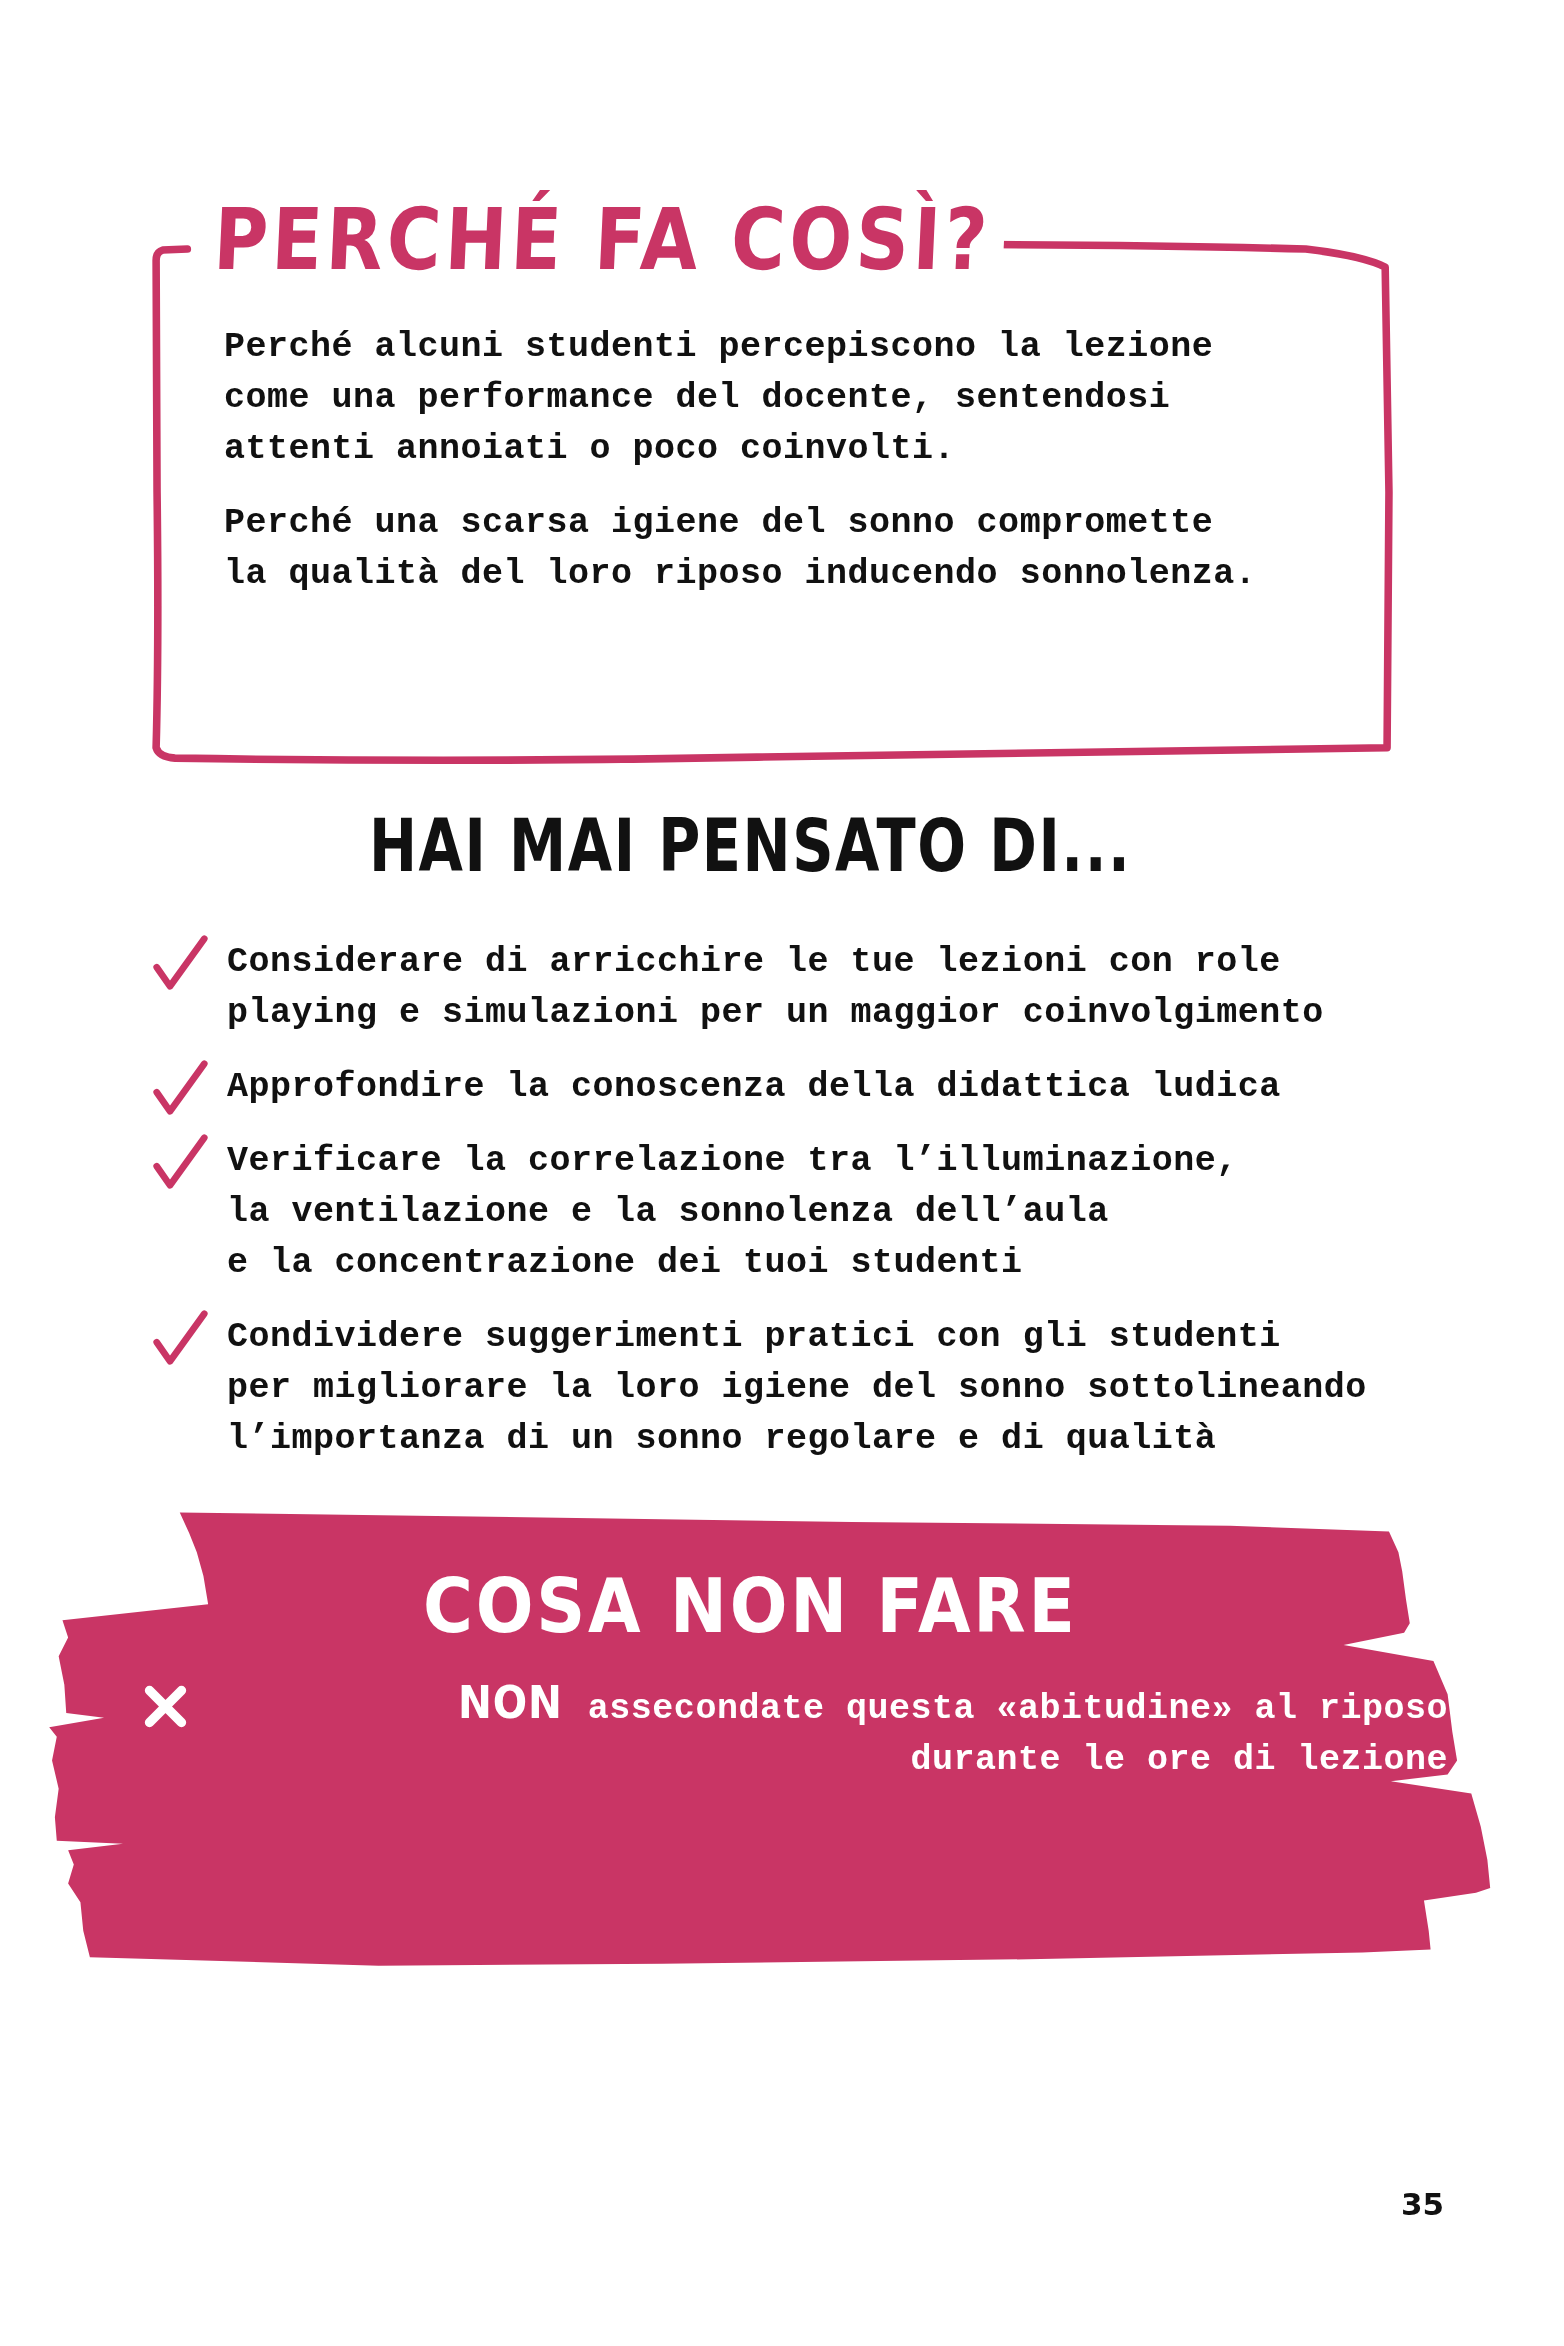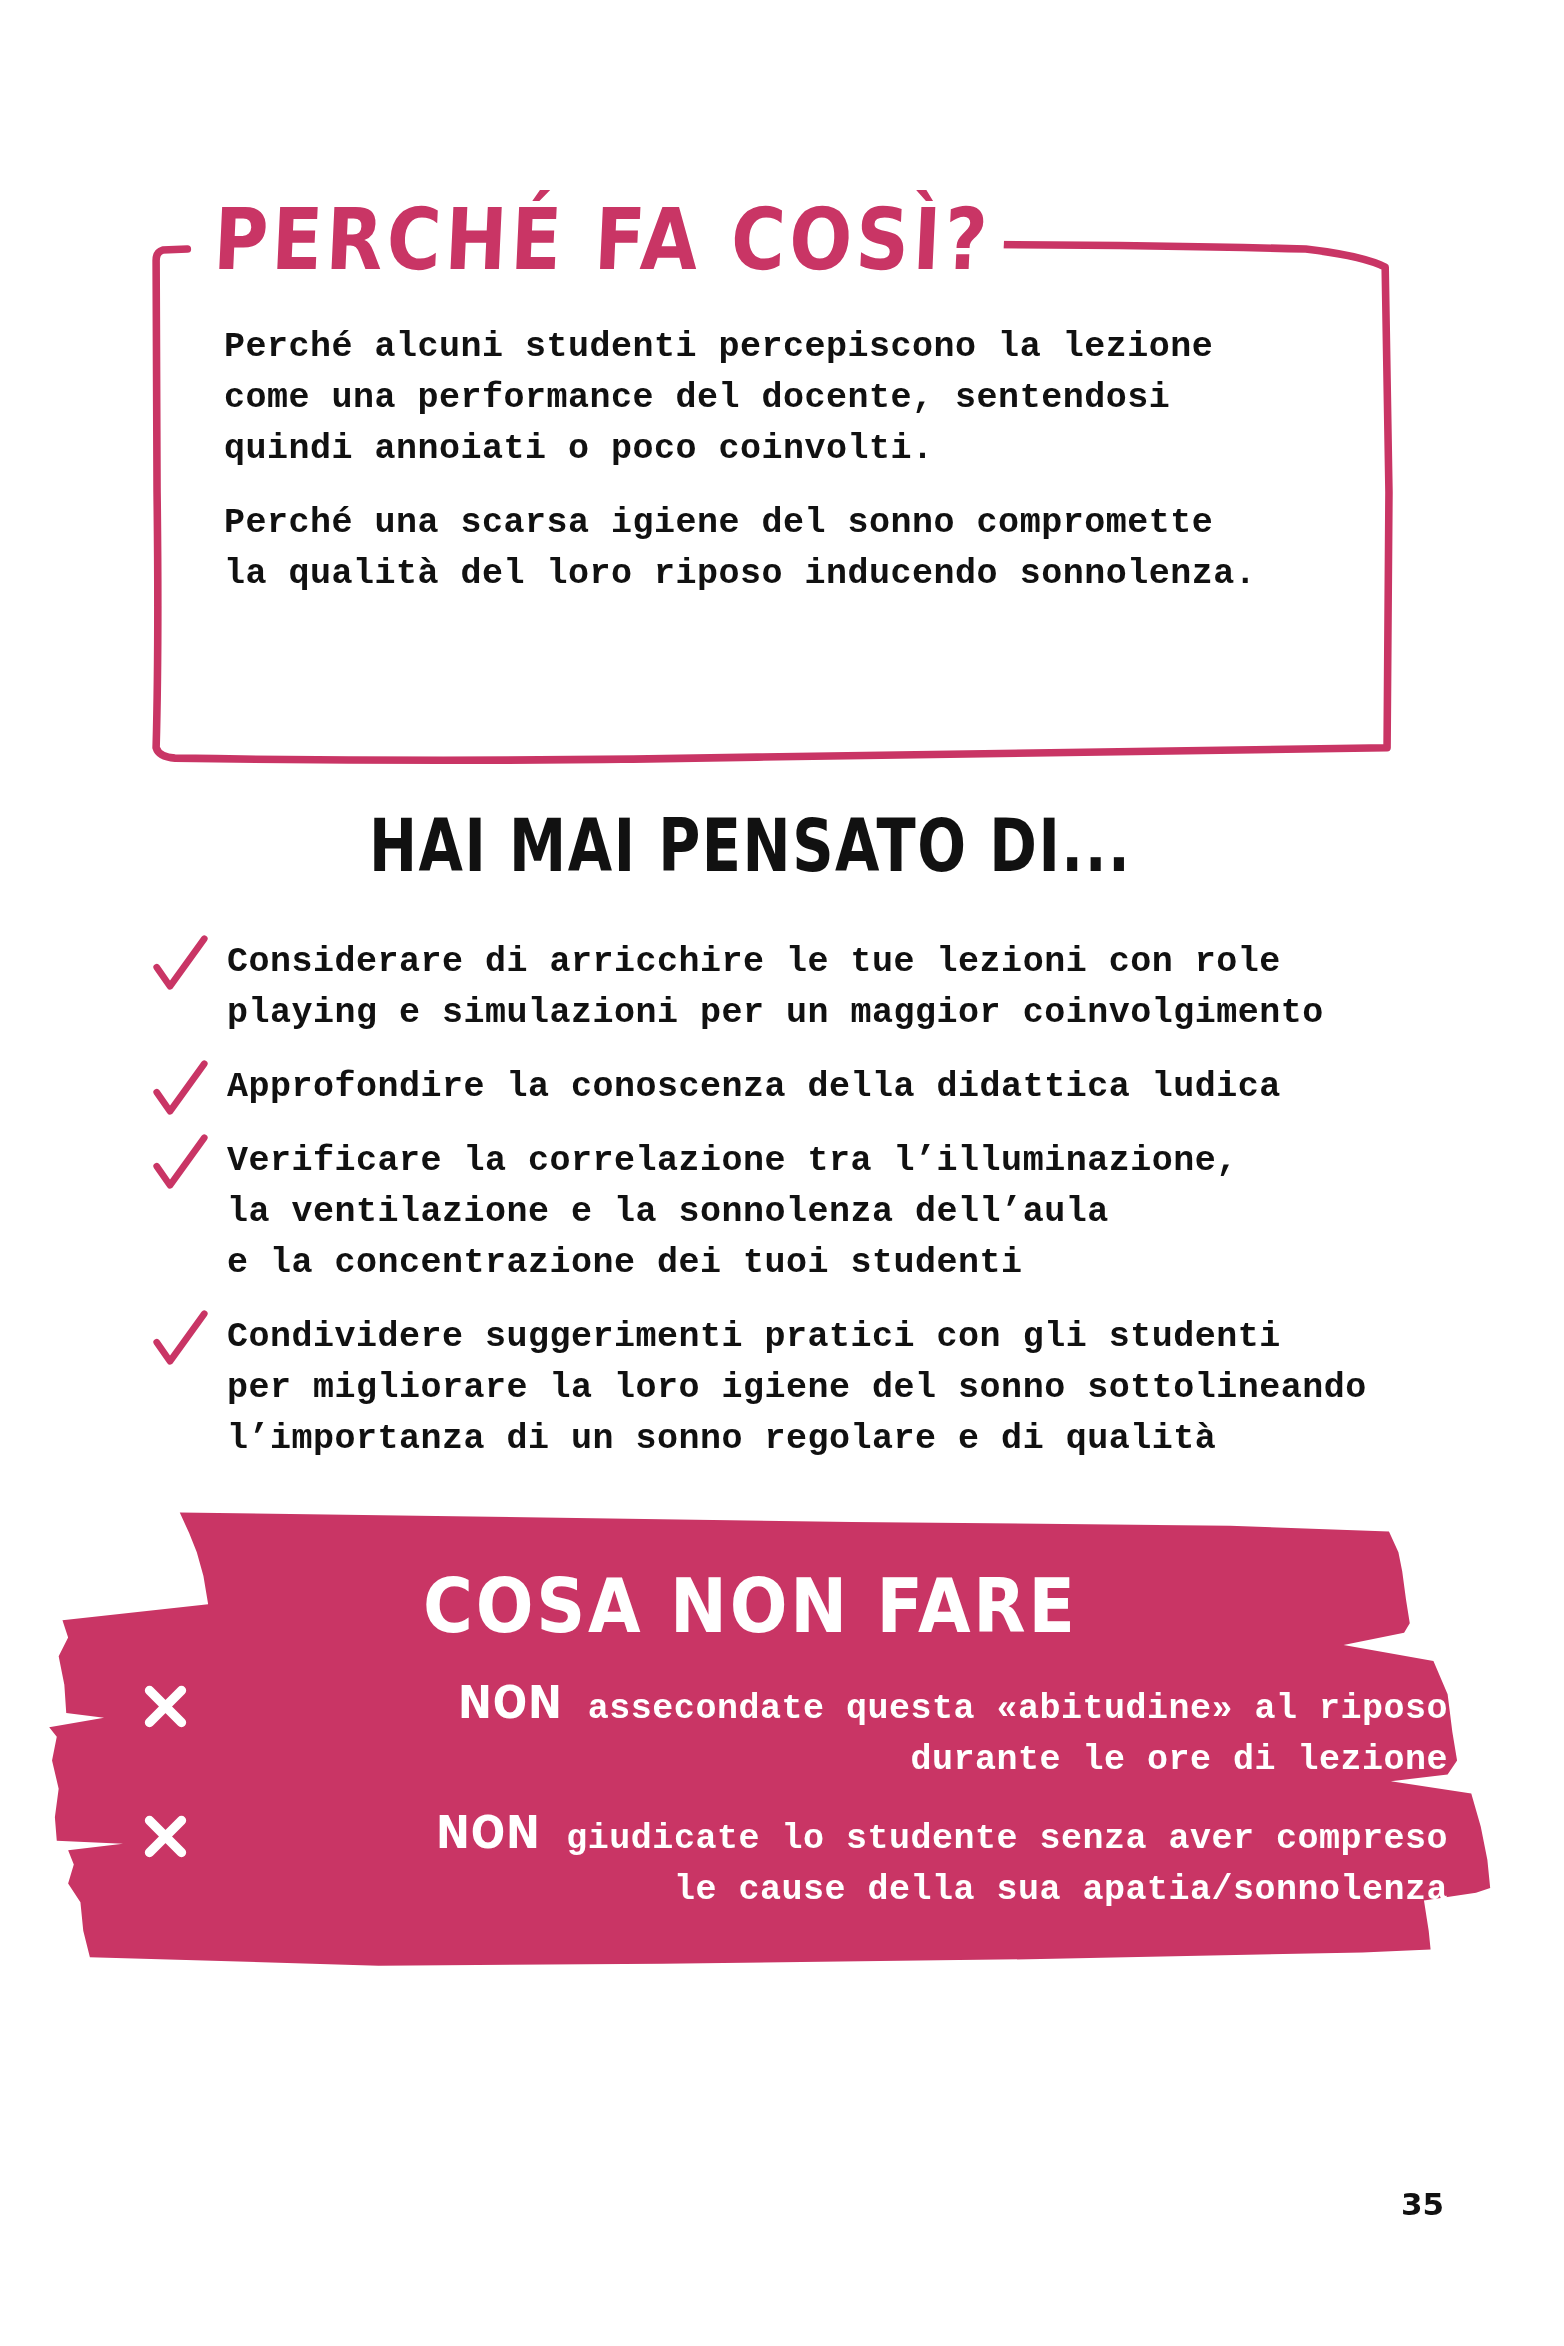--- a/index.html
+++ b/index.html
@@ -60,21 +60,21 @@
 </head>
 <body>
 
 <svg class="why-box-svg" viewBox="0 0 1653 900">
   <path d="M198 263 L172 264 Q165 266 165 275 L166 520 Q168 680 165 790 Q168 800 185 801 Q500 806 800 800 Q1100 795 1466 790 L1468 520 Q1466 400 1464 282 Q1440 270 1380 263 Q1200 258 942 258" fill="none" stroke="#C93565" stroke-width="8" stroke-linecap="round" stroke-linejoin="round"></path>
 </svg>
 <div class="why-title">PERCHÉ FA COSÌ?</div>
 <div class="why-paras mono">
   <p class="why-para">Perché alcuni studenti percepiscono la lezione
 come una performance del docente, sentendosi
-quindi annoiati o poco coinvolti.</p>
+attenti annoiati o poco coinvolti.</p>
   <p class="why-para">Perché una scarsa igiene del sonno compromette
 la qualità del loro riposo inducendo sonnolenza.</p>
 </div>
 
 <div class="idea-title">HAI MAI PENSATO DI...</div>
 <div class="idea-list mono">
   <div class="idea-item">
     <svg class="check" viewBox="0 0 62 62">
         <path d="M6 36 L20 56 L56 6" fill="none" stroke="#C93565" stroke-width="7" stroke-linecap="round" stroke-linejoin="round"></path>
       </svg>
@@ -121,26 +121,16 @@
   <div class="dont-item">
     <svg class="xmark" viewBox="0 0 50 50">
         <path d="M8 8 L42 42 M42 8 L8 42" stroke="#fff" stroke-width="10" stroke-linecap="round"></path>
       </svg>
     <div class="dont-text">
       <span class="dont-lead">NON</span>
       <span>assecondate questa «abitudine» al riposo</span>
       <span class="dont-line">durante le ore di lezione</span>
     </div>
   </div>
-  <div class="dont-item">
-    <svg class="xmark" viewBox="0 0 50 50">
-        <path d="M8 8 L42 42 M42 8 L8 42" stroke="#fff" stroke-width="10" stroke-linecap="round"></path>
-      </svg>
-    <div class="dont-text">
-      <span class="dont-lead">NON</span>
-      <span>giudicate lo studente senza aver compreso</span>
-      <span class="dont-line">le cause della sua apatia/sonnolenza</span>
-    </div>
-  </div>
 </div>
 
 <div class="page-number">35</div>
 
 
 </body></html>

